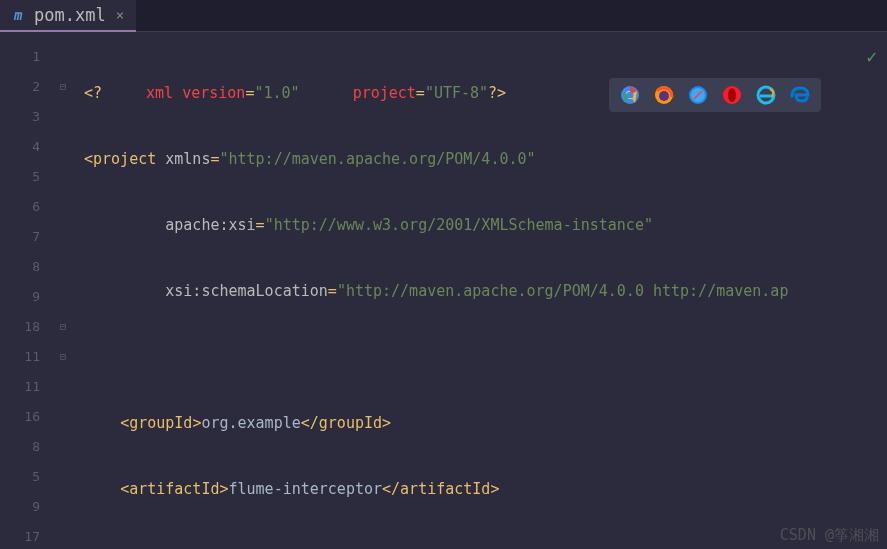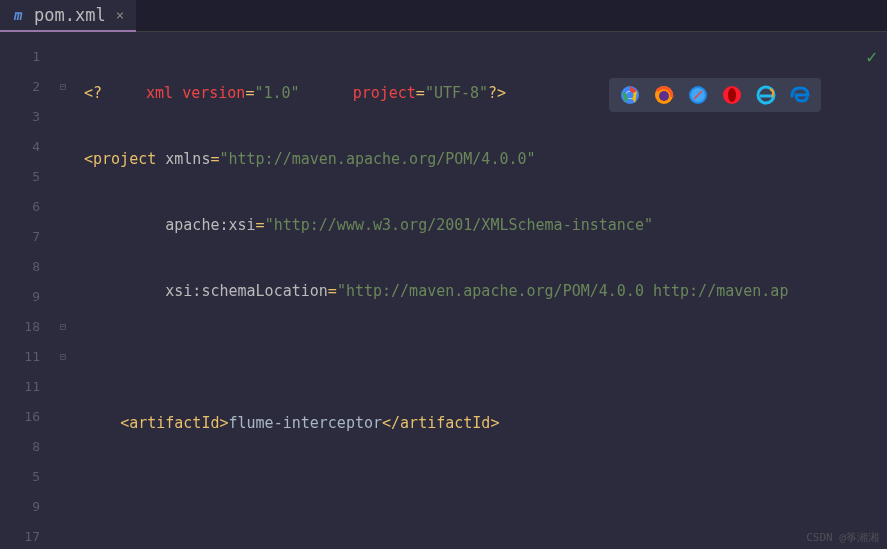--- a/index.html
+++ b/index.html
@@ -110,21 +110,21 @@
       right: 10px;
       color: #499c54;
       font-size: 18px;
       z-index: 5;
     }
     .watermark {
       position: absolute;
       bottom: 4px;
       right: 8px;
       color: #666;
-      font-size: 11px;
+      font-size: 15px;
       opacity: 0.6;
     }
     .scrollbar {
       position: absolute;
       right: 0;
       top: 32px;
       width: 14px;
       height: calc(100% - 32px);
       background: #2b2b3d;
     }
@@ -168,20 +168,21 @@
     <div class="fold-mark" style="top:40px">⊟</div>
     <div class="fold-mark" style="top:280px">⊟</div>
     <div class="fold-mark" style="top:310px">⊟</div>
   </div>
   <div class="code">
     <div class="code-line"><span class="tag">&lt;?</span><span class="pi">xml version</span><span class="tag">=</span><span class="str">"1.0"</span><span> </span><span class="pi">project</span><span class="tag">=</span><span class="str">"UTF-8"</span><span class="tag">?&gt;</span></div>
     <div class="code-line"><span class="tag">&lt;</span><span class="tag">project</span><span> </span><span class="attr">xmlns</span><span class="tag">=</span><span class="str">"http://maven.apache.org/POM/4.0.0"</span></div>
     <div class="code-line"><span>         </span><span class="attr">apache:</span><span class="attr">xsi</span><span class="tag">=</span><span class="str">"http://www.w3.org/2001/XMLSchema-instance"</span></div>
     <div class="code-line"><span>         </span><span class="attr">xsi:</span><span class="attr">schemaLocation</span><span class="tag">=</span><span class="str">"http://maven.apache.org/POM/4.0.0 http://maven.ap</span></div>
     <div class="code-line"></div>
+    <div class="code-line"><span>    </span><span class="tag">&lt;</span><span class="tag">groupId</span><span class="tag">&gt;</span><span class="txt">org.example</span><span class="tag">&lt;/</span><span class="tag">groupId</span><span class="tag">&gt;</span></div>
     <div class="code-line"><span>    </span><span class="tag">&lt;</span><span class="tag">artifactId</span><span class="tag">&gt;</span><span class="txt">flume-interceptor</span><span class="tag">&lt;/</span><span class="tag">artifactId</span><span class="tag">&gt;</span></div>
     
     
     
     
     
     
     
     
     

